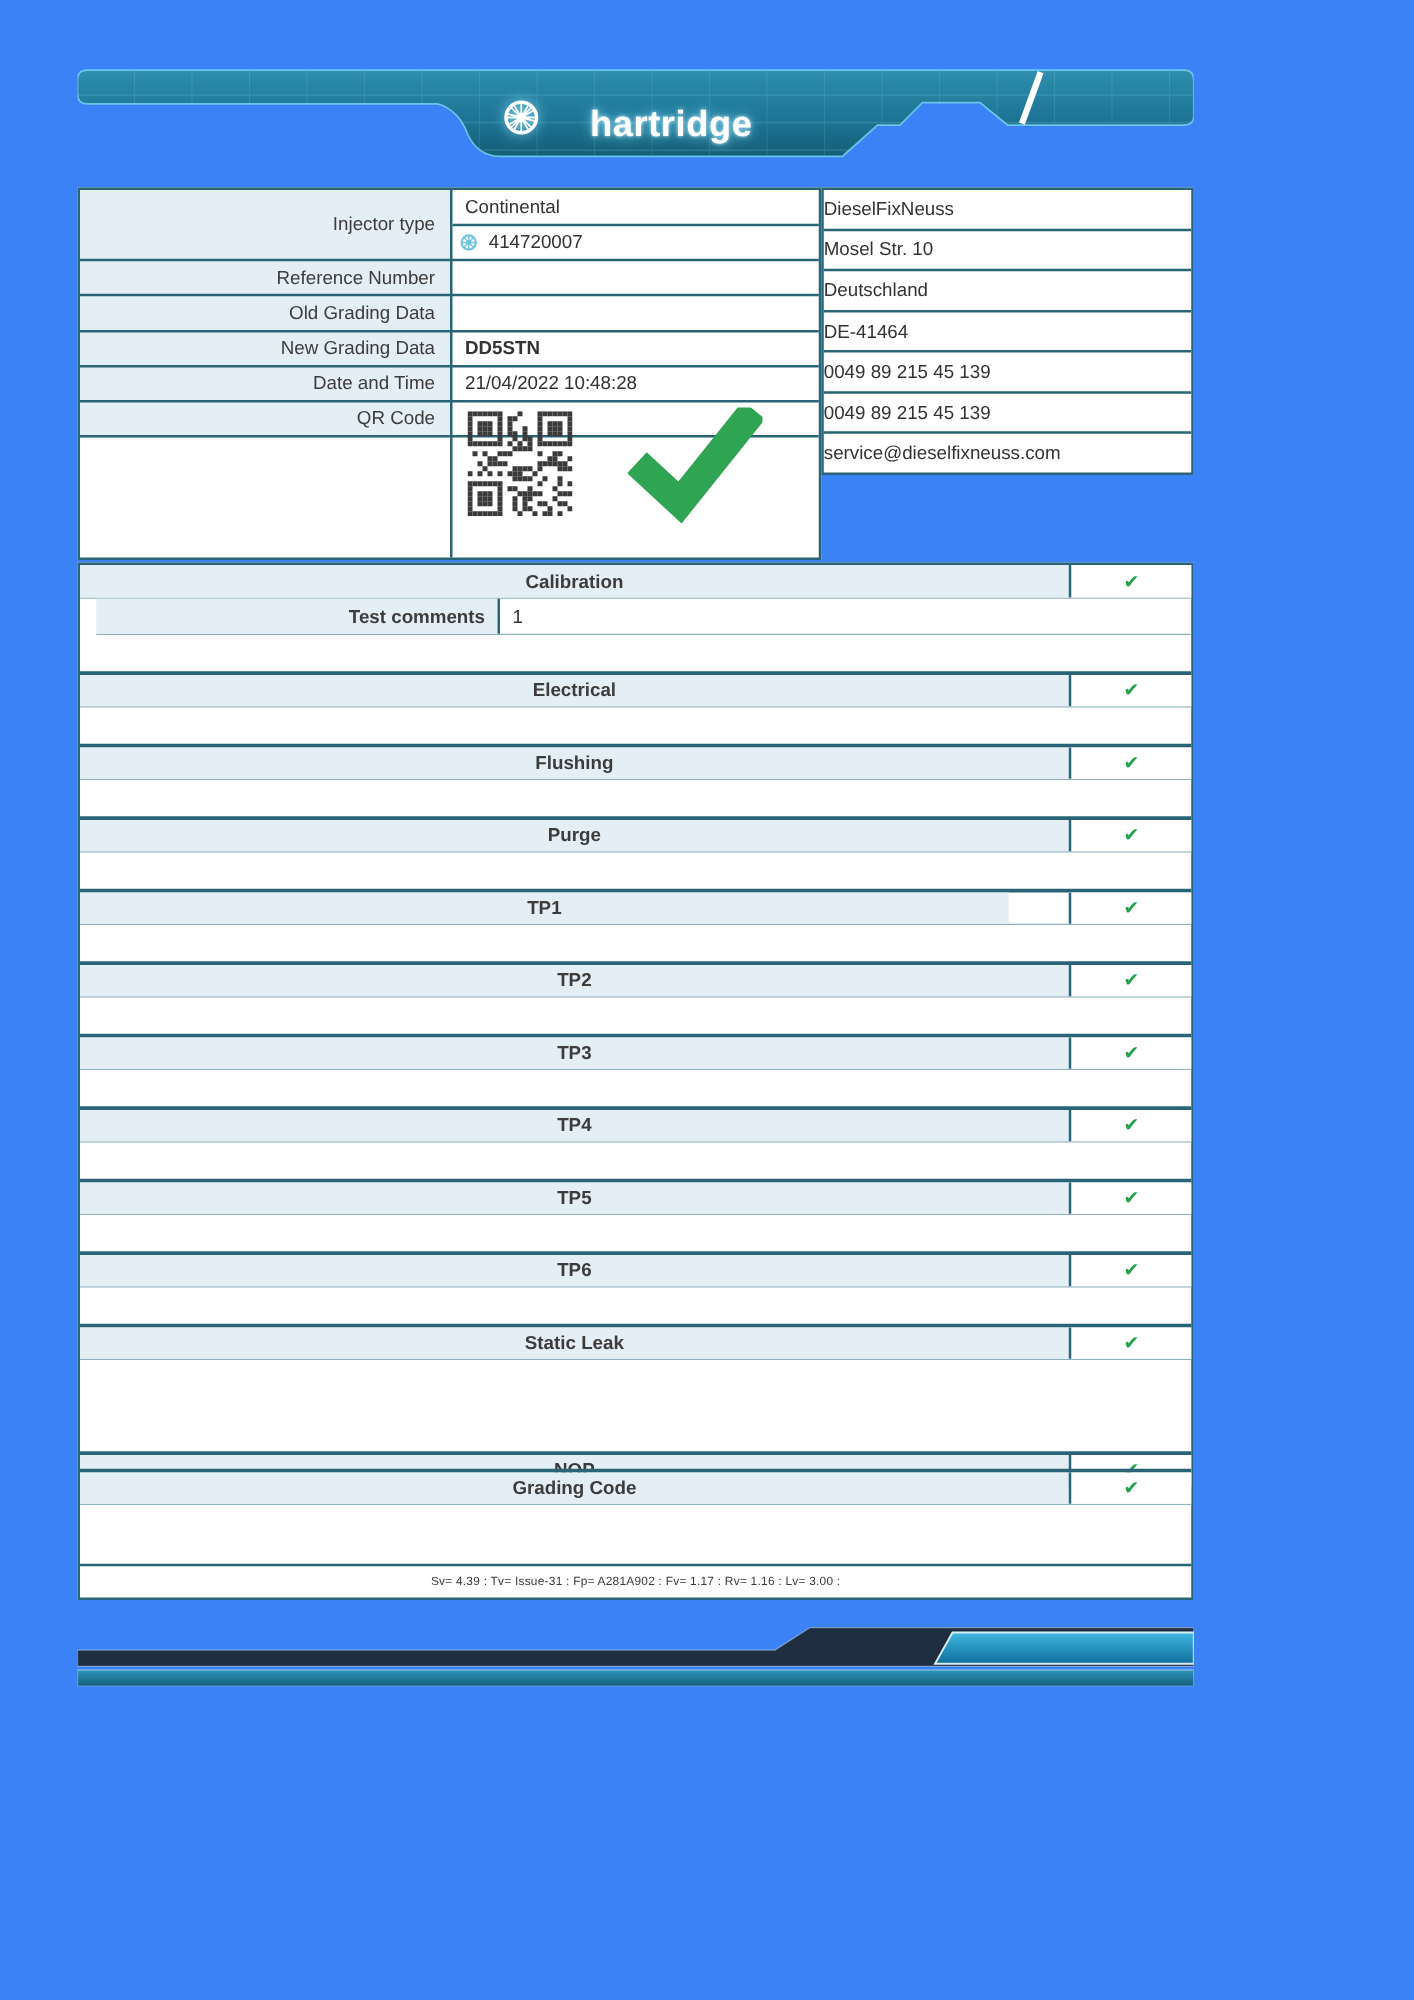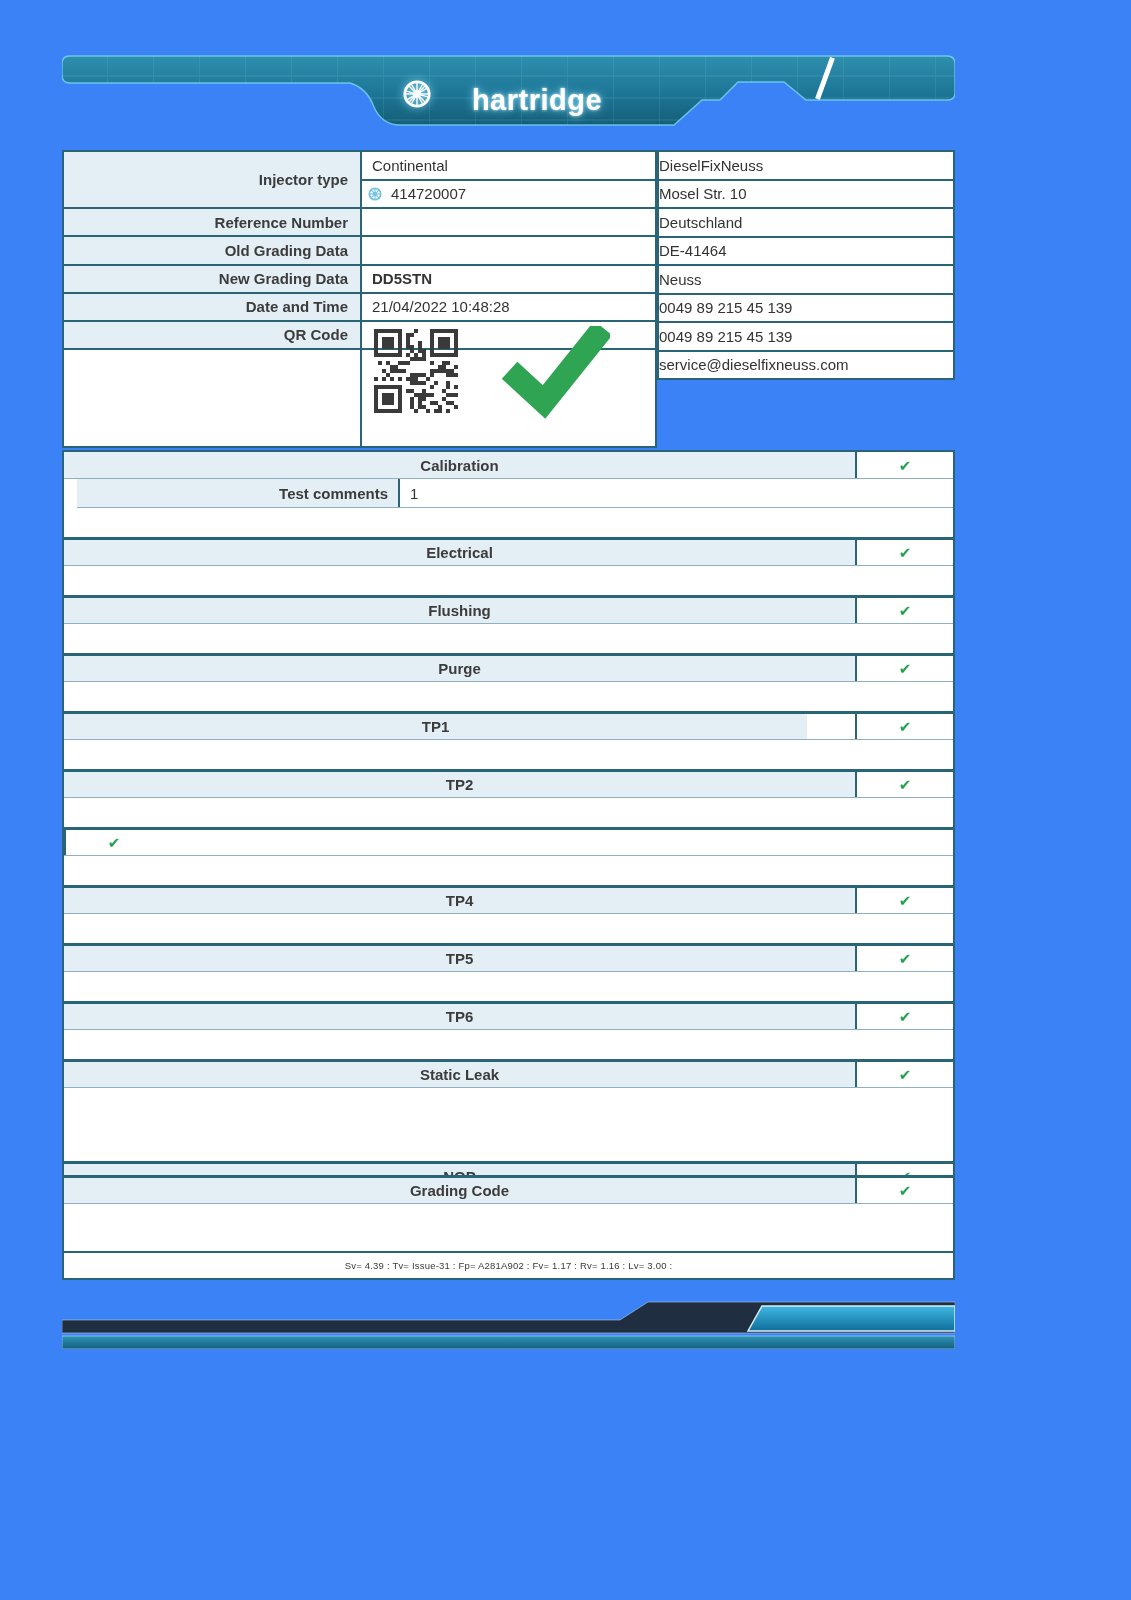--- a/index.html
+++ b/index.html
@@ -19,21 +19,21 @@
   .logo{position:absolute;left:340px;top:24px;width:270px;height:42px;display:flex;align-items:center;justify-content:center;gap:8px;}
   .logo-text{color:#fff;font-weight:bold;font-size:29px;letter-spacing:.5px;
     text-shadow:0 0 10px rgba(130,220,250,.95),0 0 3px rgba(255,255,255,.9);}
   .wheel{filter:drop-shadow(0 0 5px rgba(140,225,250,.9));}
 
   
   .info-table{position:absolute;left:62px;top:150px;width:595px;height:298px;border:2px solid var(--border_dark);background:#fff;}
   .label-col{position:absolute;left:0;top:0;width:296px;height:198px;background:var(--cell_blue);}
   .vline{position:absolute;width:2px;background:var(--border_dark);}
   .hline{position:absolute;left:0;right:0;height:2px;background:var(--border_dark);}
-  .ilabel{position:absolute;left:0;width:284px;text-align:right;font-weight:bold;color:var(--txt);font-size:15px;line-height:28px;}
+  .ilabel{position:absolute;left:0;width:284px;text-align:right;font-weight:normal;color:var(--txt);font-size:15px;line-height:28px;}
   .ival{position:absolute;left:308px;font-size:15px;line-height:28px;color:var(--val);}
   .serial{display:flex;align-items:center;gap:9px;}
 
   .addr-table{position:absolute;left:657px;top:150px;width:298px;height:230px;border:2px solid var(--border_dark);background:#fff;display:flex;flex-direction:column;}
   .addr-row{flex:1;border-bottom:2px solid var(--border_dark);font-size:15px;color:var(--val);display:flex;align-items:center;}
   .addr-row:last-child{border-bottom:none;}
 
   
   .tests{position:absolute;left:62px;top:450px;width:893px;height:830px;border:2px solid var(--border_dark);background:#fff;}
   .sec{position:absolute;left:0;right:0;height:29px;display:flex;border-top:3px solid var(--border_dark);border-bottom:1px solid var(--border_thin);}
@@ -335,21 +335,20 @@
     <svg style="position:absolute;left:438px;top:174px;" width="108" height="100" viewBox="0 0 108 100">
       <path d="M16,52 L42,76 L94,11" fill="none" style="stroke:var(--big_check_green)" stroke-width="23" stroke-linejoin="miter" stroke-linecap="square"></path>
     </svg>
   </div>
 
   <div class="addr-table">
     <div class="addr-row">DieselFixNeuss</div>
     <div class="addr-row">Mosel Str. 10</div>
     <div class="addr-row">Deutschland</div>
     <div class="addr-row">DE-41464</div>
-    <div class="addr-row">Neuss</div>
     <div class="addr-row">0049 89 215 45 139</div>
     <div class="addr-row">0049 89 215 45 139</div>
     <div class="addr-row">service@dieselfixneuss.com</div>
   </div>
 
   <div class="tests">
 
     <div class="sec first" style="top:0;">
       <div class="sec-label">Calibration</div>
       <div class="sec-check">
@@ -386,20 +385,21 @@
           <span class="check">✔</span>
         </div>
     </div>
     <div class="sec" style="top:317px;">
       <div class="sec-label">TP2</div>
       <div class="sec-check">
           <span class="check">✔</span>
         </div>
     </div>
     <div class="sec" style="top:375px;">
+      <div class="sec-label">TP3</div>
       <div class="sec-check">
           <span class="check">✔</span>
         </div>
     </div>
     <div class="sec" style="top:433px;">
       <div class="sec-label">TP4</div>
       <div class="sec-check">
           <span class="check">✔</span>
         </div>
     </div>

